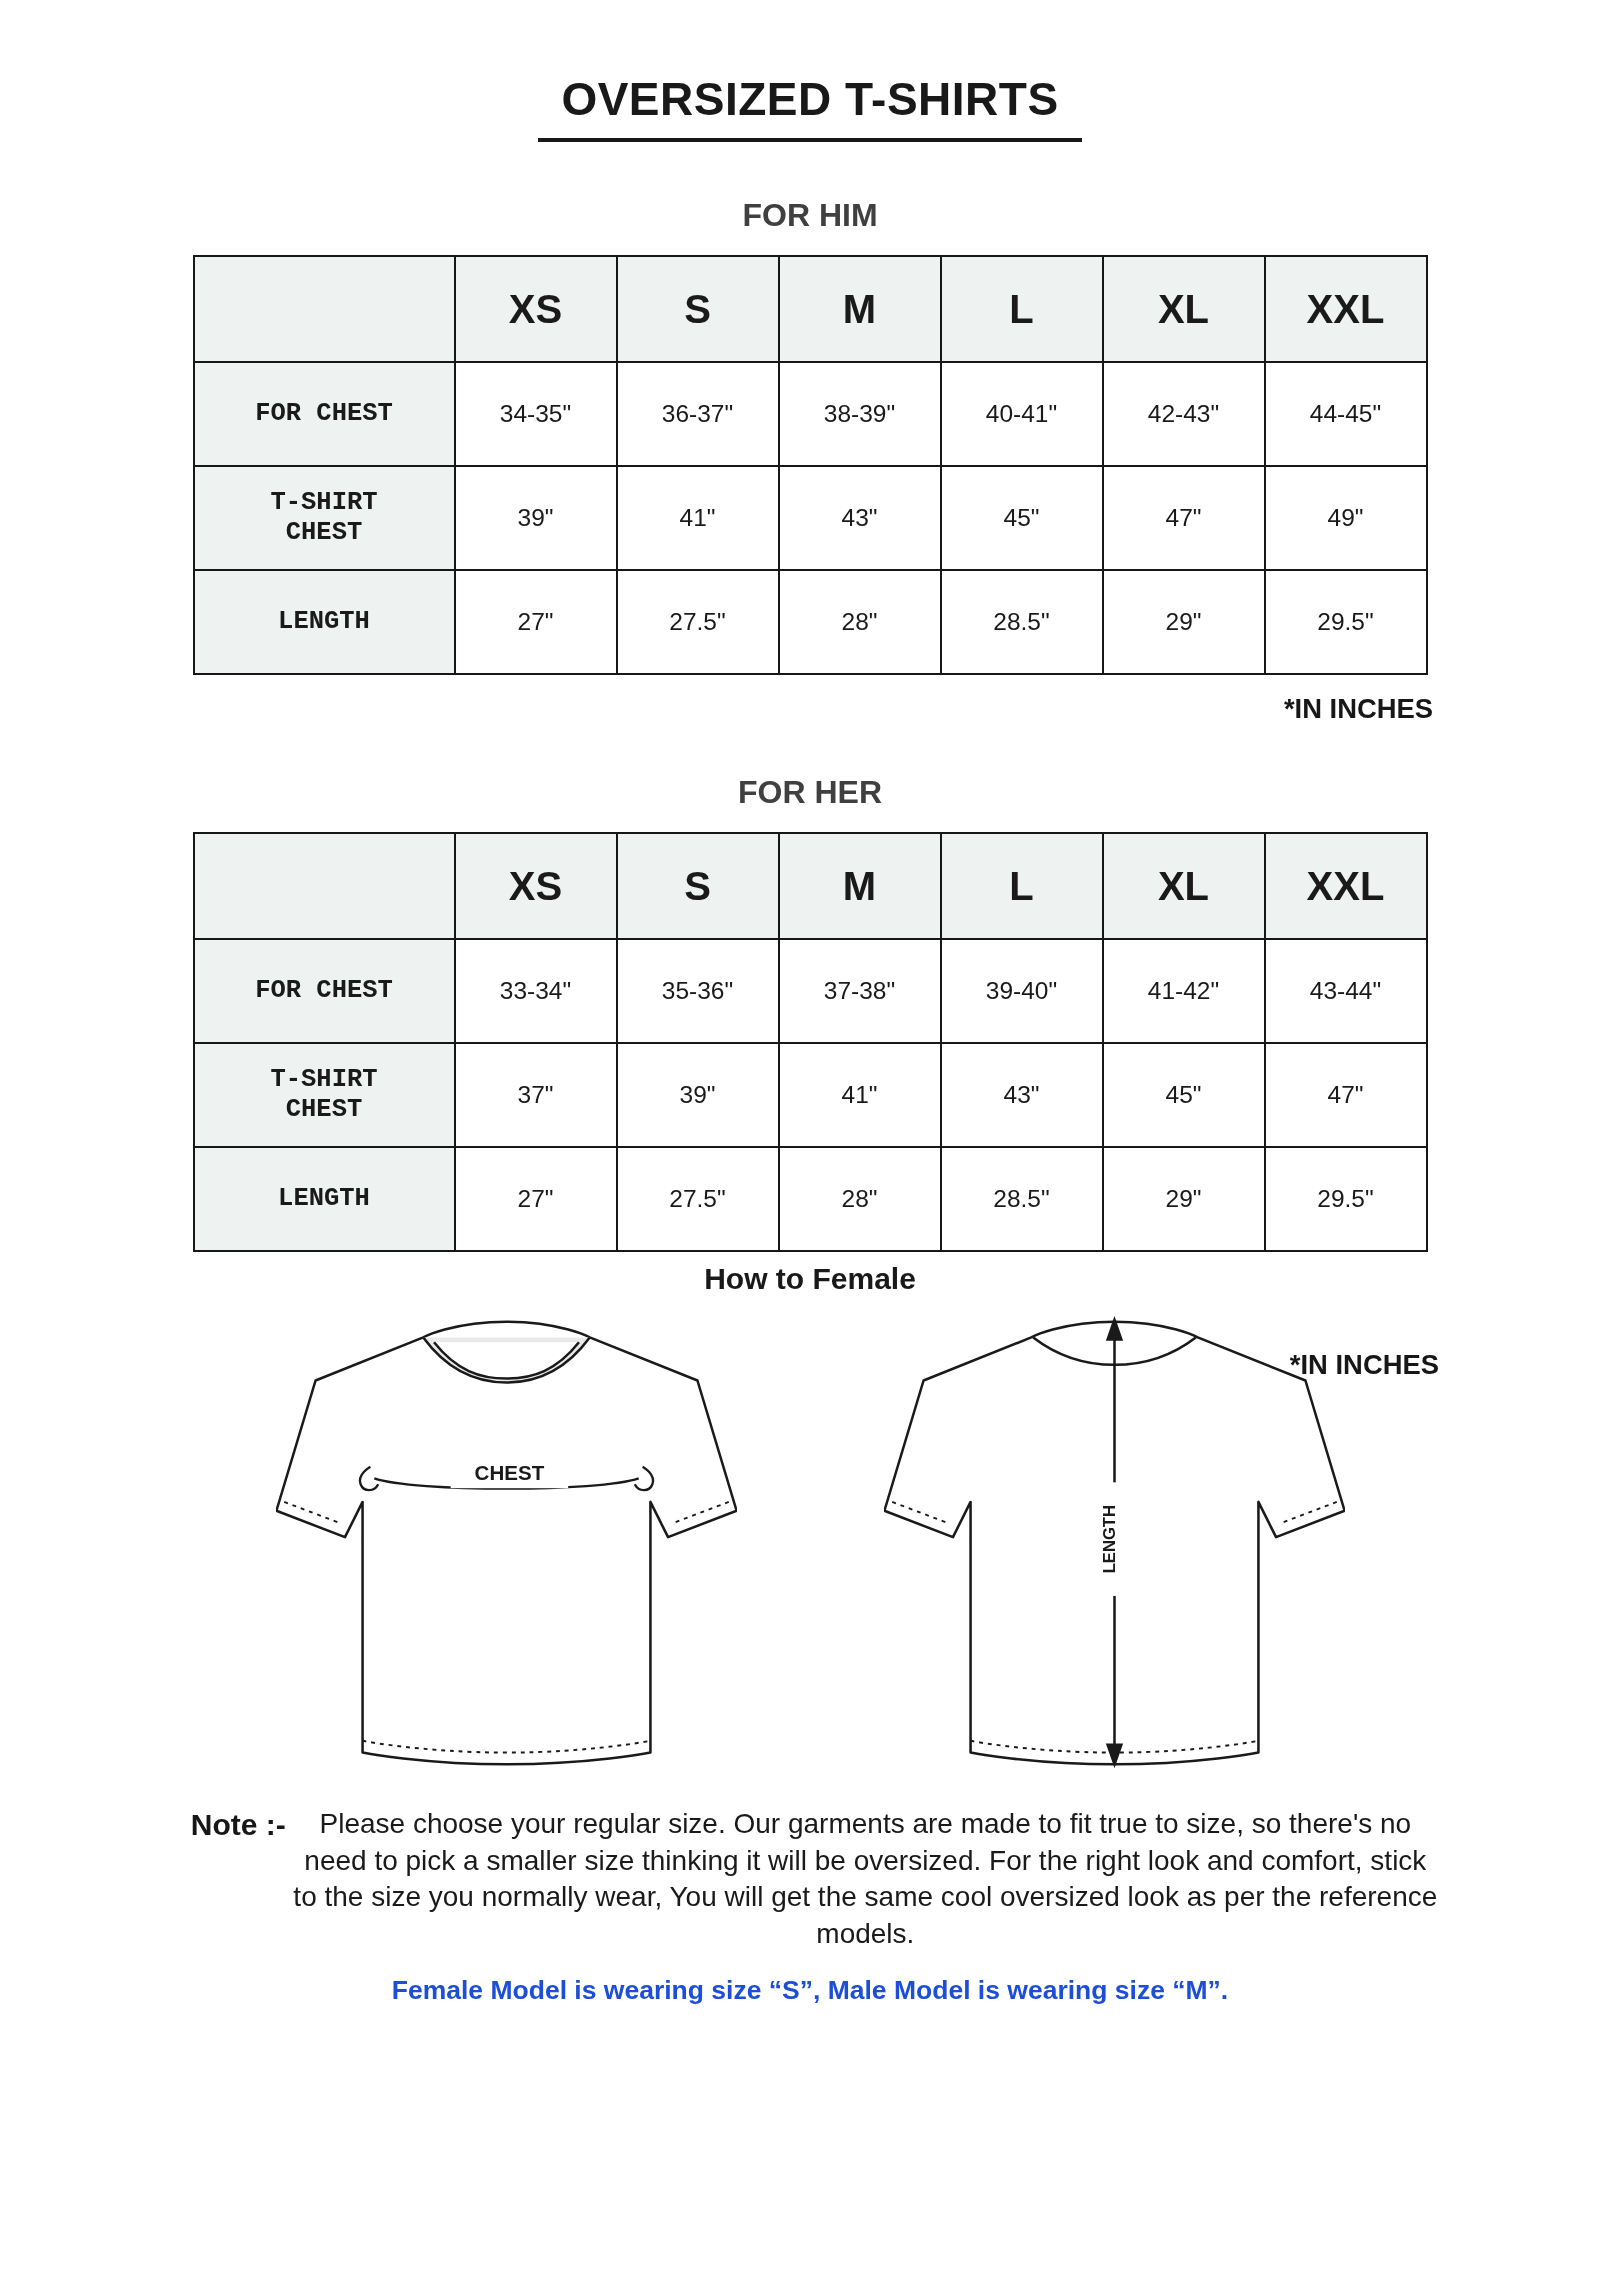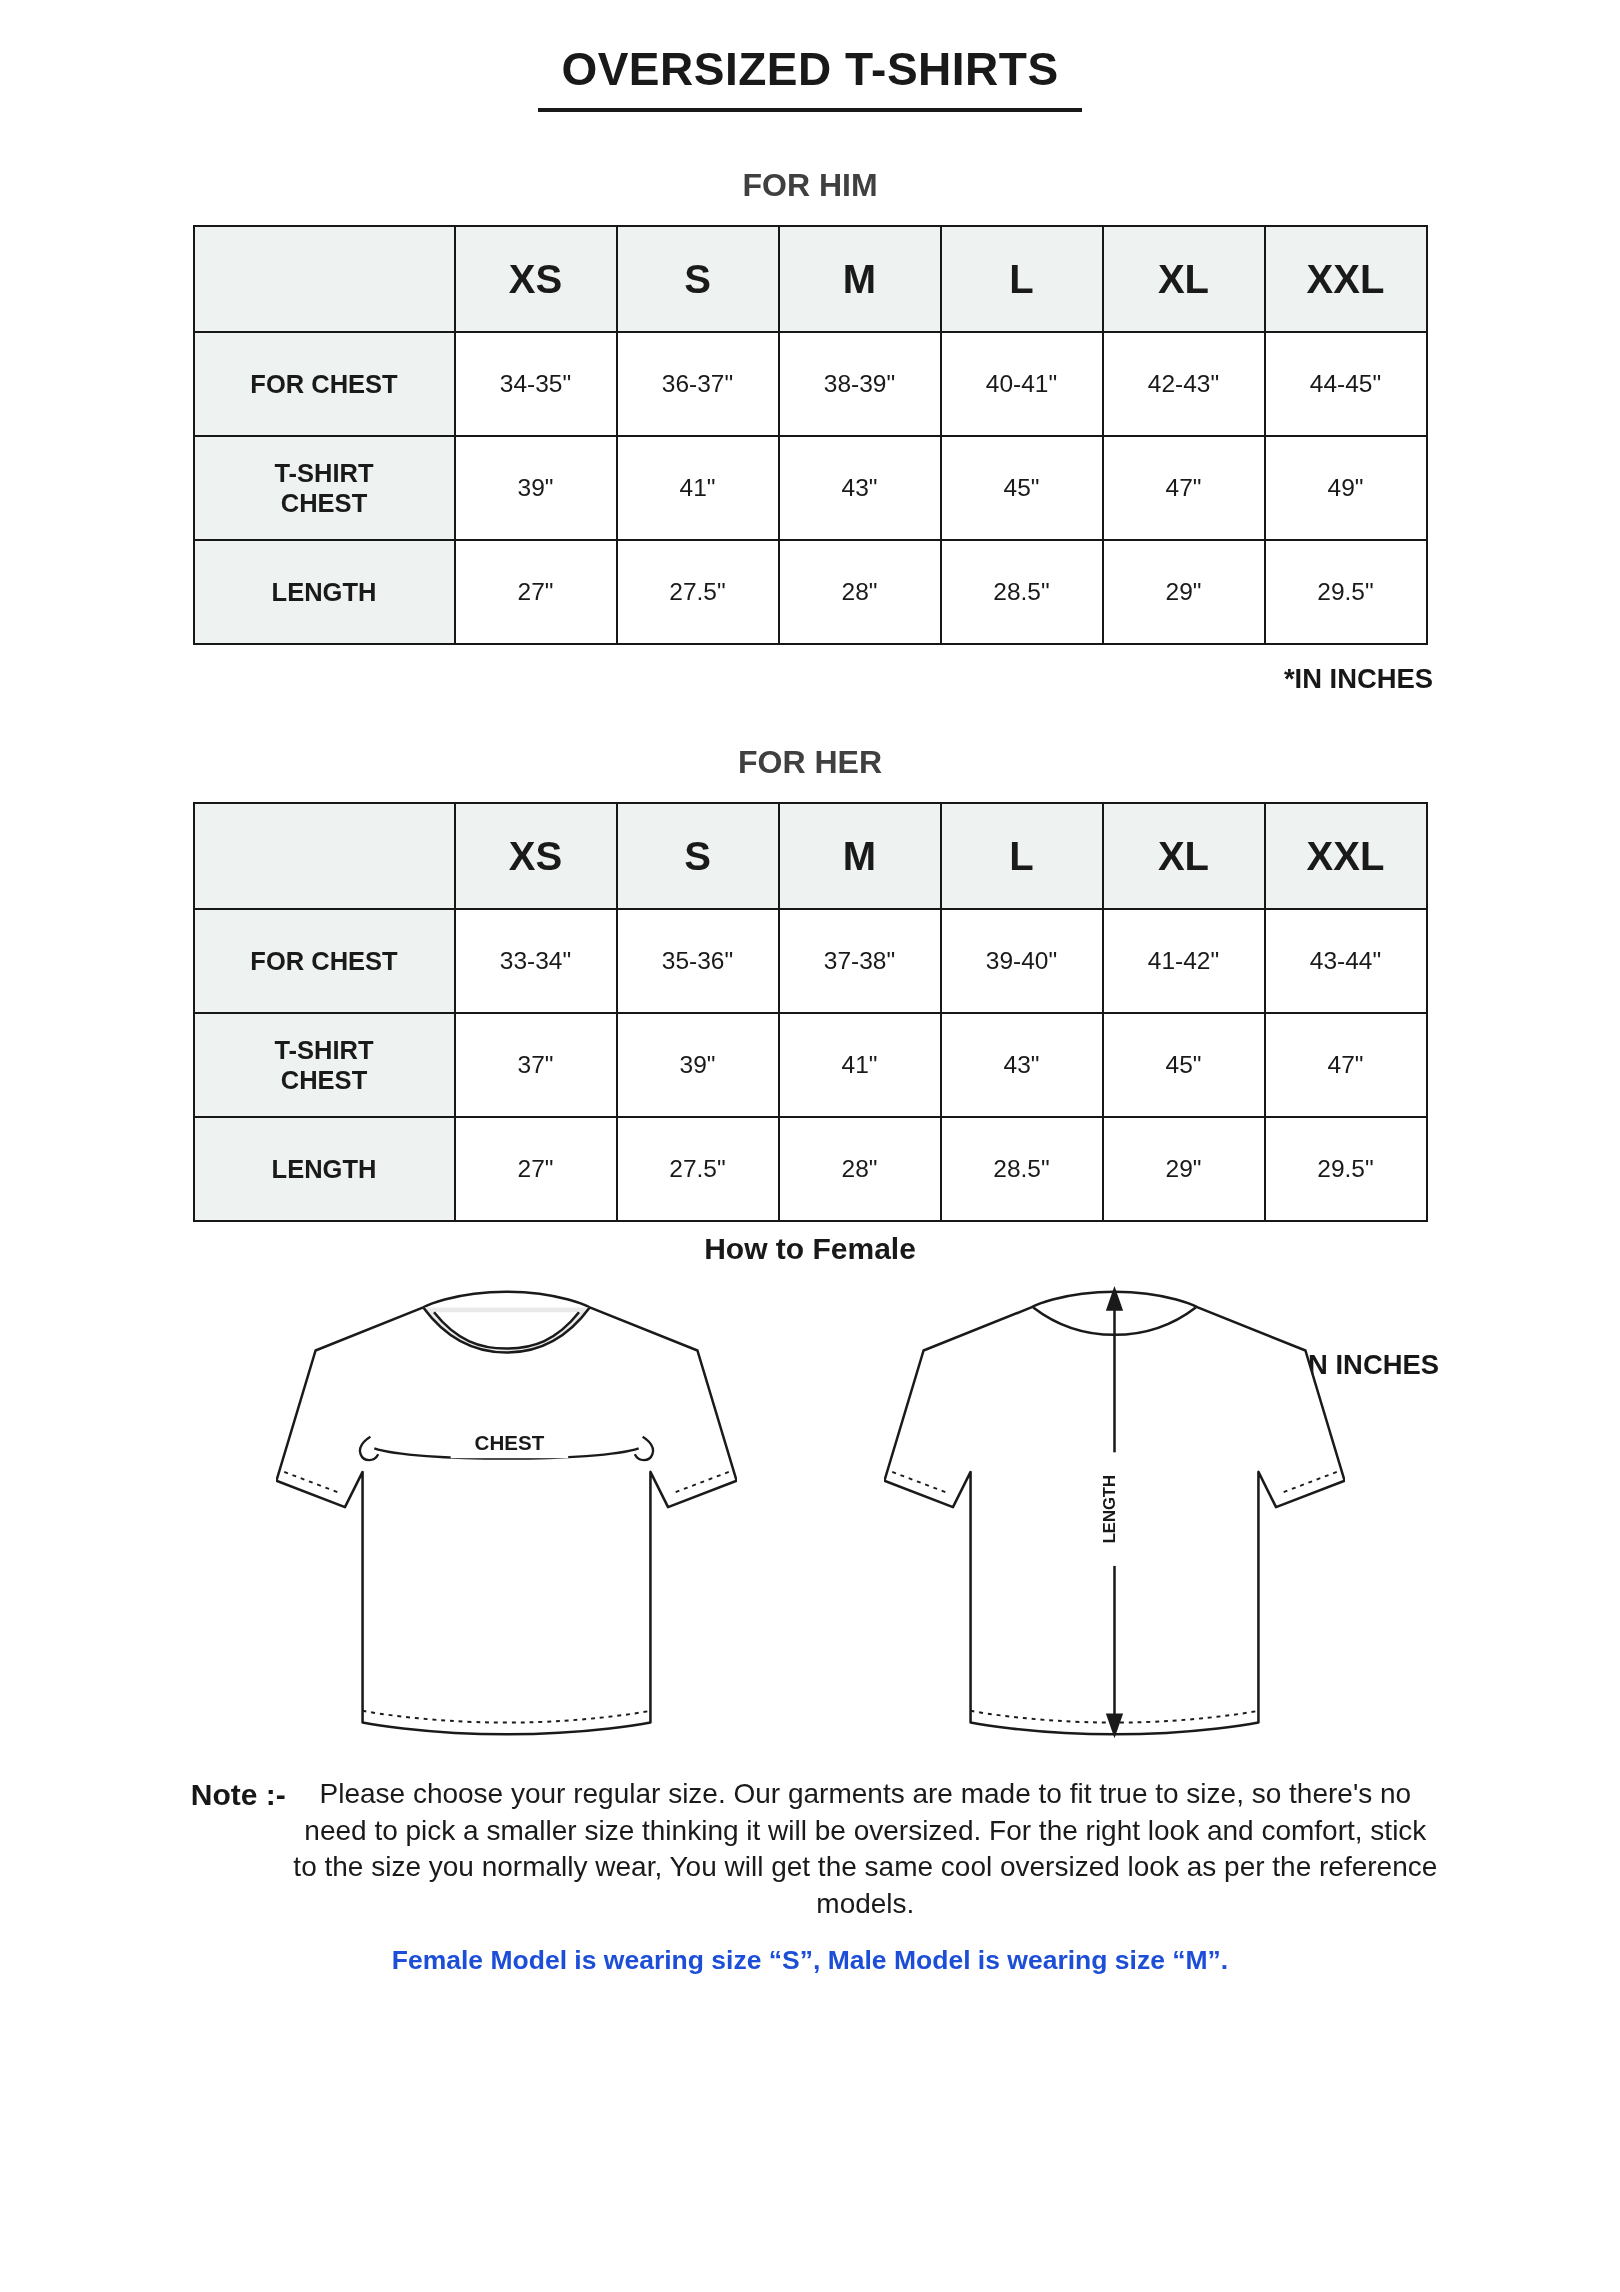--- a/index.html
+++ b/index.html
@@ -22,21 +22,21 @@
     box-sizing: border-box;
     padding: 0 181px;
   }
 
   
   .title {
     text-align: center;
     font-size: 46px;
     font-weight: bold;
     letter-spacing: 0.5px;
-    padding-top: 42px;
+    padding-top: 72px;
     color: #191919;
   }
   .title-underline {
     width: 544px;
     height: 3.9px;
     background: #191919;
     margin: 11.8px auto 0 auto;
   }
 
   
@@ -73,20 +73,21 @@
   .size-table thead th.corner {
     background: #eef2f1;
   }
   .size-table tbody th {
     height: 102px;
     font-size: 25.5px;
     font-weight: bold;
     background: #eef2f1;
     line-height: 1.18;
     padding: 0 13px;
+    font-family: Liberation Mono, monospace;
   }
   .size-table tbody td {
     font-size: 24.5px;
     font-weight: normal;
     background: #ffffff;
   }
   .col-label { width: 261px; }
   .col-size { width: 162px; }
 
   .in-inches {

